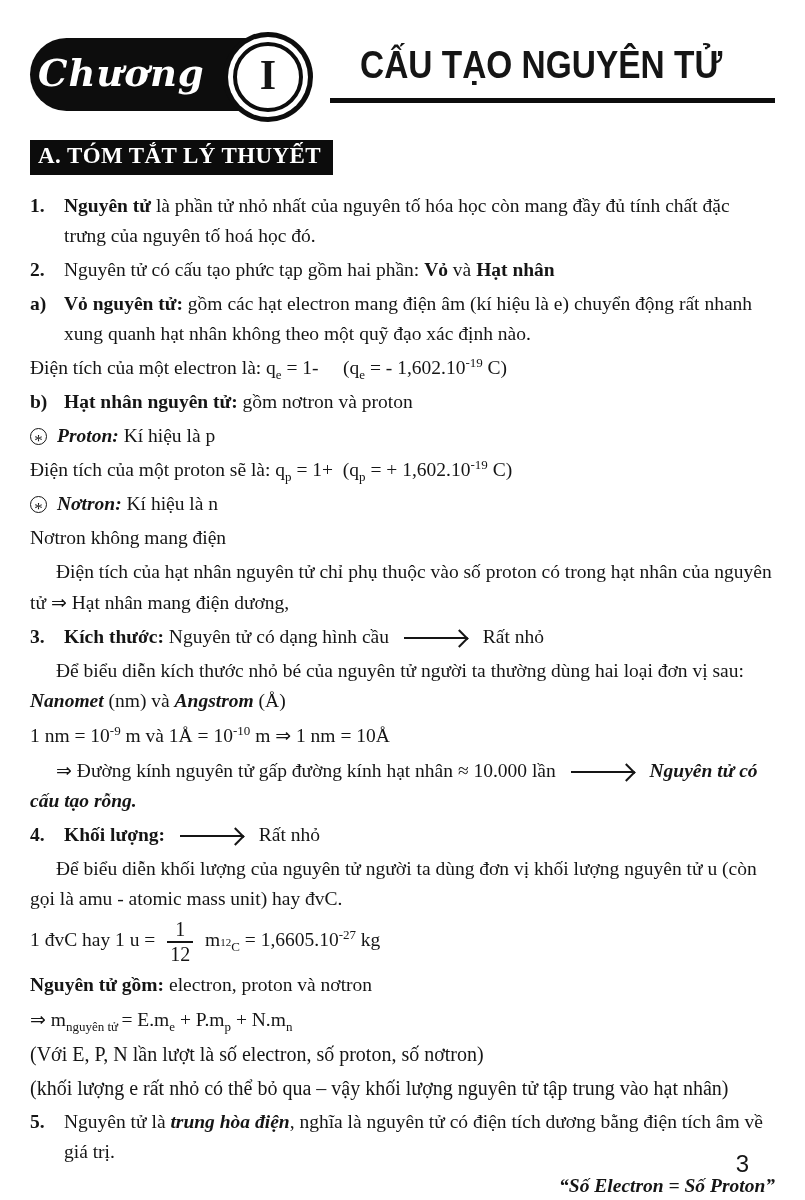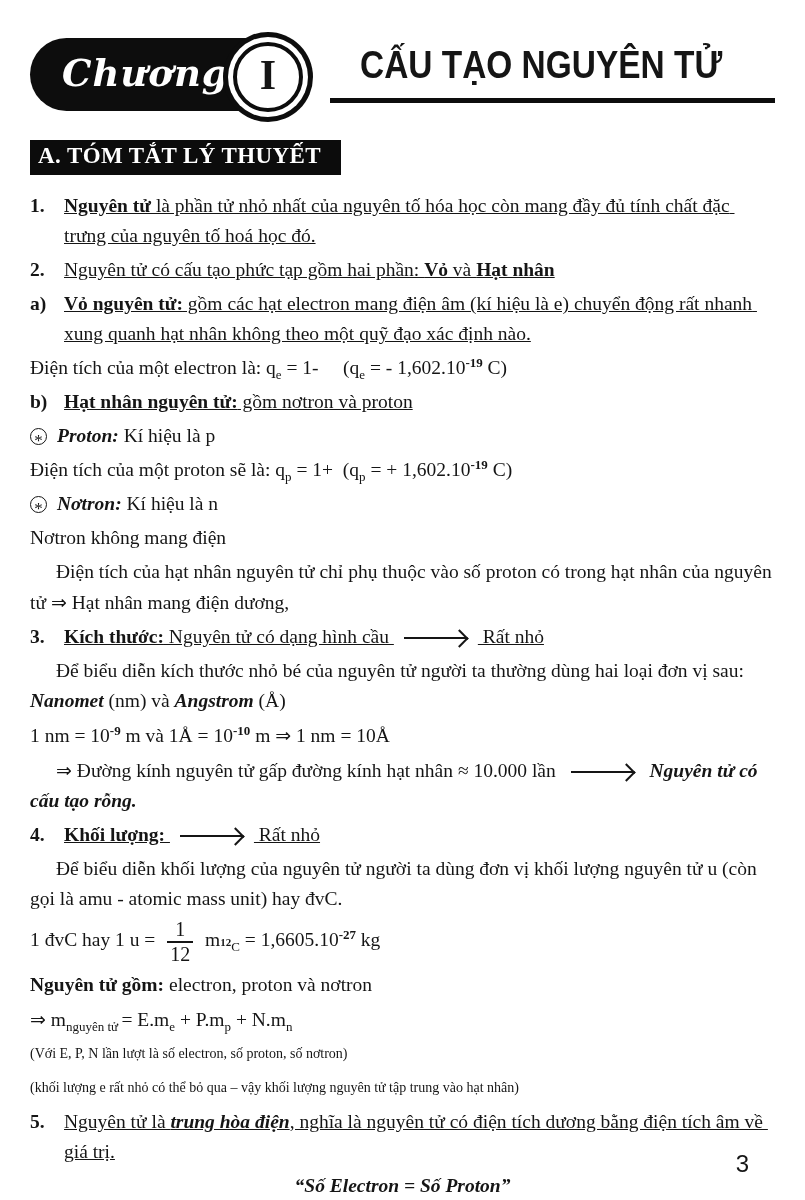--- a/index.html
+++ b/index.html
@@ -6,53 +6,53 @@
   body{
     width:805px;height:1200px;overflow:hidden;
     background:#ffffff;color:#151515;
     font-family:"Liberation Serif", serif;
   }
   .page{position:relative;box-sizing:border-box;width:805px;height:1200px;padding:38px 30px 0 30px;}
 
   
   .chapter-badge{position:relative;height:80px;}
   .pill{position:absolute;left:0;top:0;width:270px;height:73px;background:#0d0d0d;border-radius:37px;}
-  .chapter-script{position:absolute;left:32px;top:13px;color:#ffffff;
+  .chapter-script{position:absolute;left:8px;top:13px;color:#ffffff;
     font-family:"DejaVu Serif", serif;font-style:italic;font-weight:bold;font-size:37px;letter-spacing:1px;}
   .chapter-circle{position:absolute;left:203px;top:4px;width:62px;height:62px;background:#ffffff;
     border:4px solid #0d0d0d;border-radius:50%;
     box-shadow:0 0 0 5px #ffffff, 0 0 0 10px #0d0d0d;
     display:flex;align-items:center;justify-content:center;}
   .chapter-roman{font-family:"Liberation Serif",serif;font-weight:bold;font-size:42px;transform:translateY(-2px);}
   .chapter-title{position:absolute;left:330px;top:6px;white-space:nowrap;
     font-family:"Liberation Sans", sans-serif;font-weight:bold;font-size:38px;
     transform:scaleX(0.88);transform-origin:left center;letter-spacing:0px;}
   .header-rule{position:absolute;left:300px;right:0;top:60px;height:5px;background:#0d0d0d;}
 
   
   .section-heading{display:inline-block;background:#0c0c0c;color:#ffffff;
-    font-weight:bold;font-size:23px;padding:3px 20px 6px 8px;margin-top:22px;letter-spacing:0.4px;}
+    font-weight:bold;font-size:23px;padding:3px 12px 6px 8px;margin-top:22px;letter-spacing:0.4px;}
 
   
   .content{margin-top:16px;font-size:19.5px;line-height:30px;white-space:pre-wrap;}
   .content .line{margin:0 0 4px 0;}
   .item{display:flex;margin-top:3px;}
   .item .label{flex:0 0 34px;font-weight:bold;}
-  .item .body{flex:1;text-decoration:underline;}
+  .item .body{flex:1;}
   .sub{margin-left:32px;}
   .para{text-indent:26px;}
   .formula{margin-left:48px;}
-  .note{font-size:14px;}
-  .center{text-align:center;margin-top:10px;}
+  .note{font-size:20px;}
+  .center{text-align:right;margin-top:10px;}
   .bold-line{font-weight:normal;}
   .b{font-weight:bold;}
   .i{}
   .bi{font-weight:bold;font-style:italic;}
   sub{font-size:13px;line-height:0;}
-  sup{font-size:13px;line-height:0;font-weight:bold;}
+  sup{font-size:13px;line-height:0;}
   sub sup{font-size:11px;line-height:0;}
   .sym{font-family:"DejaVu Sans", sans-serif;font-size:19px;}
 
   
   .long-arrow{display:inline-block;position:relative;width:62px;height:2px;background:#151515;
     vertical-align:4px;margin:0 12px 0 10px;}
   .long-arrow::after{content:"";position:absolute;right:0;top:-5px;width:11px;height:11px;
     border-top:2px solid #151515;border-right:2px solid #151515;transform:rotate(45deg);transform-origin:center;}
 
   

